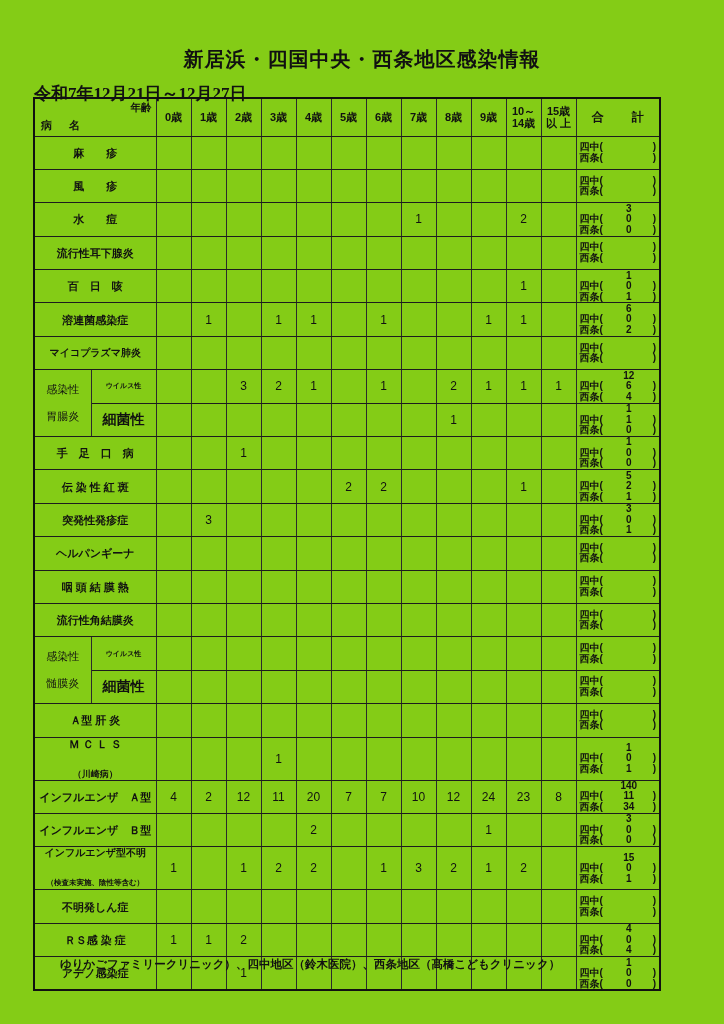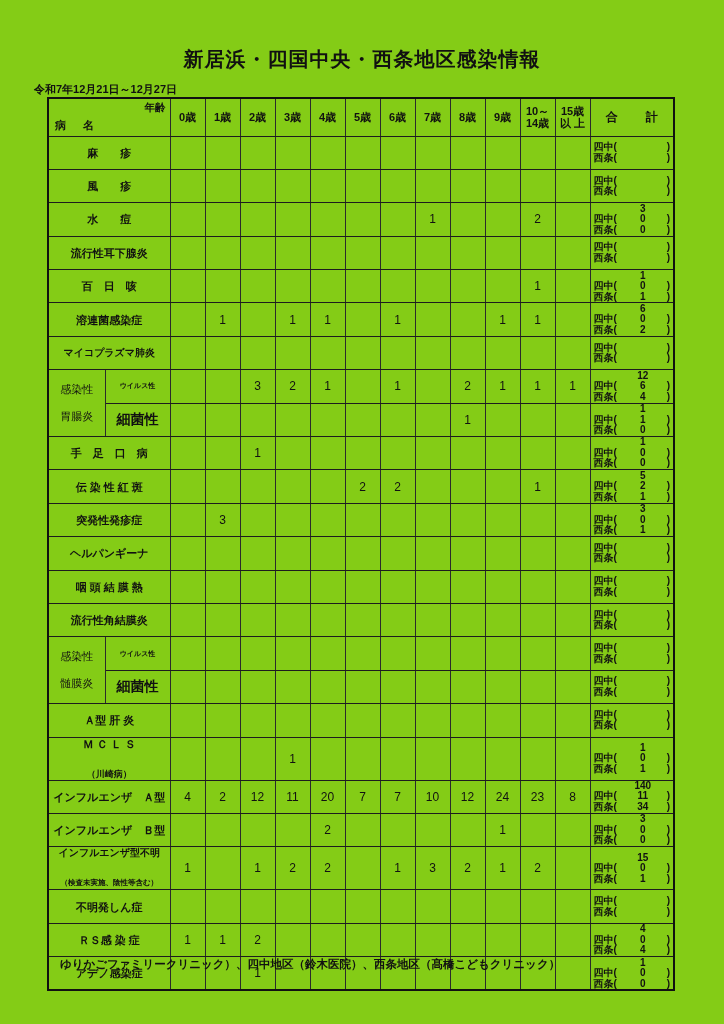--- a/index.html
+++ b/index.html
@@ -1,21 +1,21 @@
 <!DOCTYPE html>
 <html><head>
 <meta charset="utf-8">
 <style>
   html,body{margin:0;padding:0;background:#e8e8e8;}
   .page{position:relative;width:724px;height:1024px;background:#84cc16;margin:0 auto;
         font-family:"Liberation Sans","DejaVu Sans",sans-serif;color:#111;overflow:hidden;}
   .title{position:absolute;top:46px;left:0;width:100%;text-align:center;
          font-size:20px;font-weight:bold;letter-spacing:1px;}
-  .date{position:absolute;left:34px;top:82px;font-size:11px;font-weight:bold;}
-  table.report{position:absolute;left:47px;top:97px;border-collapse:collapse;table-layout:fixed;
+  .date{position:absolute;left:34px;top:82px;font-size:17px;font-weight:bold;font-family:Liberation Serif, serif;}
+  table.report{position:absolute;left:33px;top:97px;border-collapse:collapse;table-layout:fixed;
          width:626px;border:2.5px solid #111;}
   .report th,.report td{border:1px solid #2b2b2b;border-top-color:#1d1d1d;border-bottom-color:#1d1d1d;
          padding:0;vertical-align:middle;text-align:center;overflow:hidden;}
   .report tr{height:32.8px;}
   .report tr.hr{height:38px;}
   .corner{position:relative;}
   .c-age{position:absolute;top:2px;right:4px;font-size:10.5px;font-weight:bold;}
   .c-dis{position:absolute;bottom:3px;left:6px;font-size:11px;font-weight:bold;letter-spacing:3px;}
   .age{font-size:11px;font-weight:bold;white-space:pre-line;line-height:12.5px;}
   .th-total{font-size:12px;font-weight:bold;letter-spacing:8px;text-indent:8px;}

